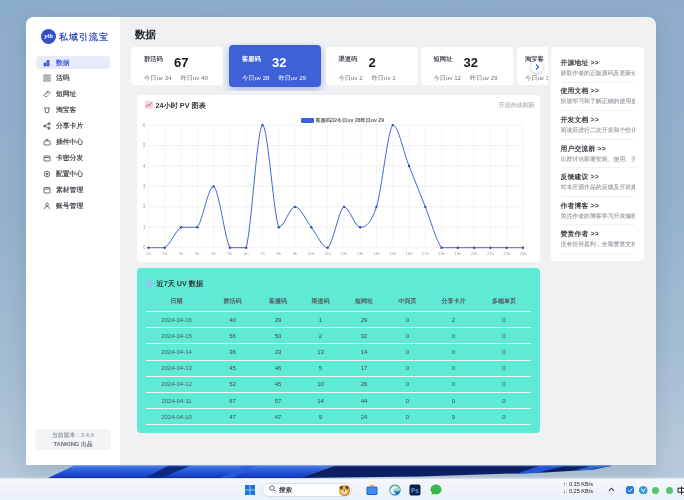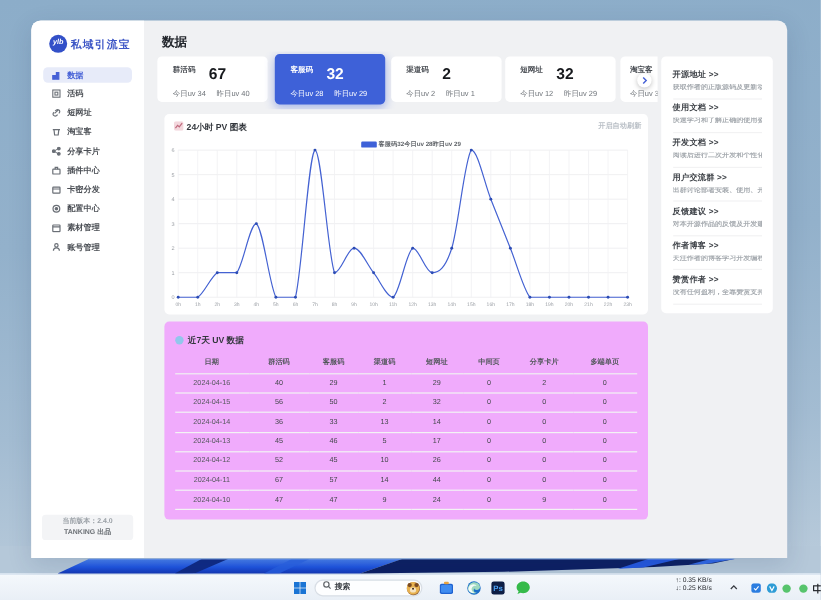--- a/index.html
+++ b/index.html
@@ -30,21 +30,21 @@
 .card.blue{top:2px;height:42px;padding-top:8px;background:#3e61d8;box-shadow:0 3px 8px rgba(62,97,216,.4);}
 .card.blue .lab,.card.blue .num,.card.blue .uv{color:#fff;}
 #arr{left:505px;top:43.5px;width:12px;height:12px;border-radius:50%;background:#fff;box-shadow:0 1px 4px rgba(0,0,0,.25);color:#4560d6;font-size:8px;line-height:12px;text-align:center;font-weight:bold;z-index:5;}
 
 #chart{left:110.5px;top:78px;width:403px;height:167px;background:#fff;border-radius:4px;}
 #chart-title{left:8px;top:6px;font-size:7.2px;font-weight:bold;color:#33373d;}
 #chart-refresh{right:5px;top:6px;font-size:6px;color:#b9bfc6;}
 #legend{left:164px;top:22px;font-size:5.2px;color:#5f6368;}
 #legend i{display:inline-block;width:13px;height:5px;background:#3e61d8;border-radius:1px;vertical-align:-1px;margin-right:2px;}
 
-#tbl{left:110.5px;top:250.5px;width:403px;height:165px;background:#f0abfc;border-radius:4px;}
+#tbl{left:110.5px;top:250.5px;width:403px;height:165px;background:#5eead4;border-radius:4px;}
 #tbl-title{left:9px;top:11px;font-size:7.2px;font-weight:bold;color:#33373d;}
 #tbl-title i{display:inline-block;width:7px;height:7px;border-radius:50%;background:#92c6ec;vertical-align:-1px;margin-right:4px;}
 table{position:absolute;left:9px;top:24px;width:385px;border-collapse:collapse;font-size:6px;color:#46494e;}
 th{font-weight:bold;color:#53575c;padding:5.5px 0 5px;border-bottom:1px solid #f1f1f2;text-align:center;}
 td{padding:4.6px 0;border-bottom:1px solid #f3f3f4;text-align:center;color:#45484d;}
 tr td:first-child{color:#55585d;}
 
 #rp{left:525px;top:30px;width:92.5px;height:214px;background:#fff;border-radius:4px;padding:7px 9px 0 9.5px;}
 .rpi{border-bottom:1px solid #f2f2f3;padding:4.9px 0 5.3px 0;}
 

